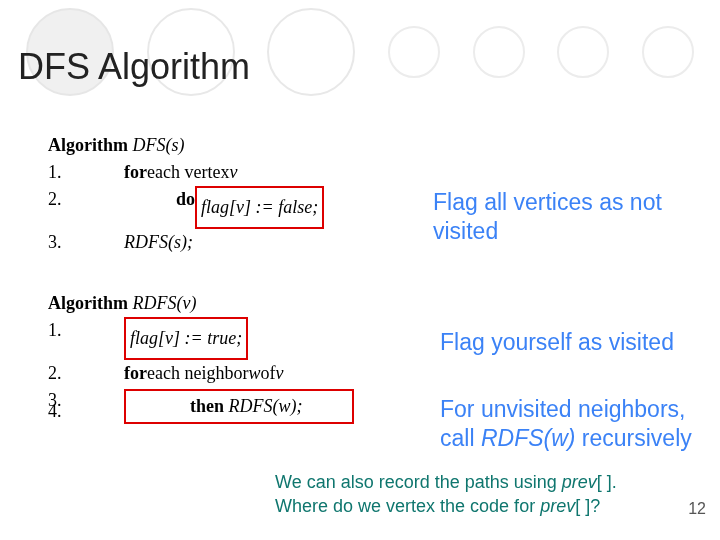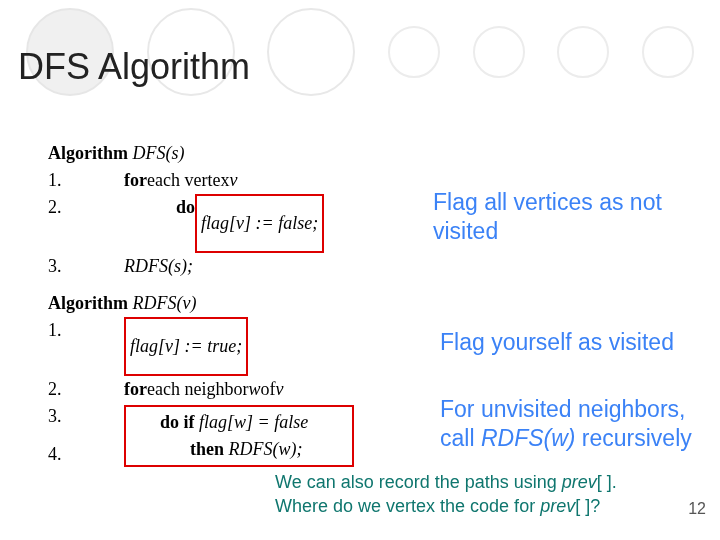--- a/index.html
+++ b/index.html
@@ -41,28 +41,28 @@
     font-size: 36px;
     color: #222;
   }
   .algoblock {
     position: absolute;
     font-family: "Times New Roman", Times, serif;
     font-size: 18px;
     line-height: 1.5;
     color: #000;
   }
-  .algoblock.a1 { top: 140px; left: 48px; width: 340px; }
+  .algoblock.a1 { top: 132px; left: 48px; width: 340px; }
   .algoblock.a2 { top: 290px; left: 48px; width: 340px; }
   .b { font-weight: bold; }
   .i { font-style: italic; }
   .hl {
     display: inline-block;
     border: 2px solid #d00;
-    padding: 16px 4px;
+    padding: 8px 4px;
     line-height: 1.3;
   }
   .hlblock {
     border: 2px solid #d00;
     padding: 2px 6px;
     margin-top: 2px;
   }
   .row { display: flex; }
   .num { width: 24px; flex-shrink: 0; }
   .ind1 { width: 52px; flex-shrink: 0; }
@@ -147,21 +147,20 @@
       <span class="b">for</span>
       <span> each neighbor </span>
       <span class="i">w</span>
       <span> of </span>
       <span class="i">v</span>
     </div>
   <div class="row">
       <span class="num">3.</span>
       <span class="ind1"></span>
     <div class="hlblock" style="flex:1;max-width:230px">
-      <div style="margin-left:28px"><span class="b">do if </span><span class="i">flag[w] = false</span></div>
       <div style="margin-left:58px"><span class="b">then </span><span class="i">RDFS(w);</span></div>
     </div>
   </div>
   <div class="row" style="margin-top:-26px">
       <span class="num">4.</span>
     </div>
 </div>
 
 <div class="annot n1">Flag all vertices as not visited</div>
 <div class="annot n2">Flag yourself as visited</div>

